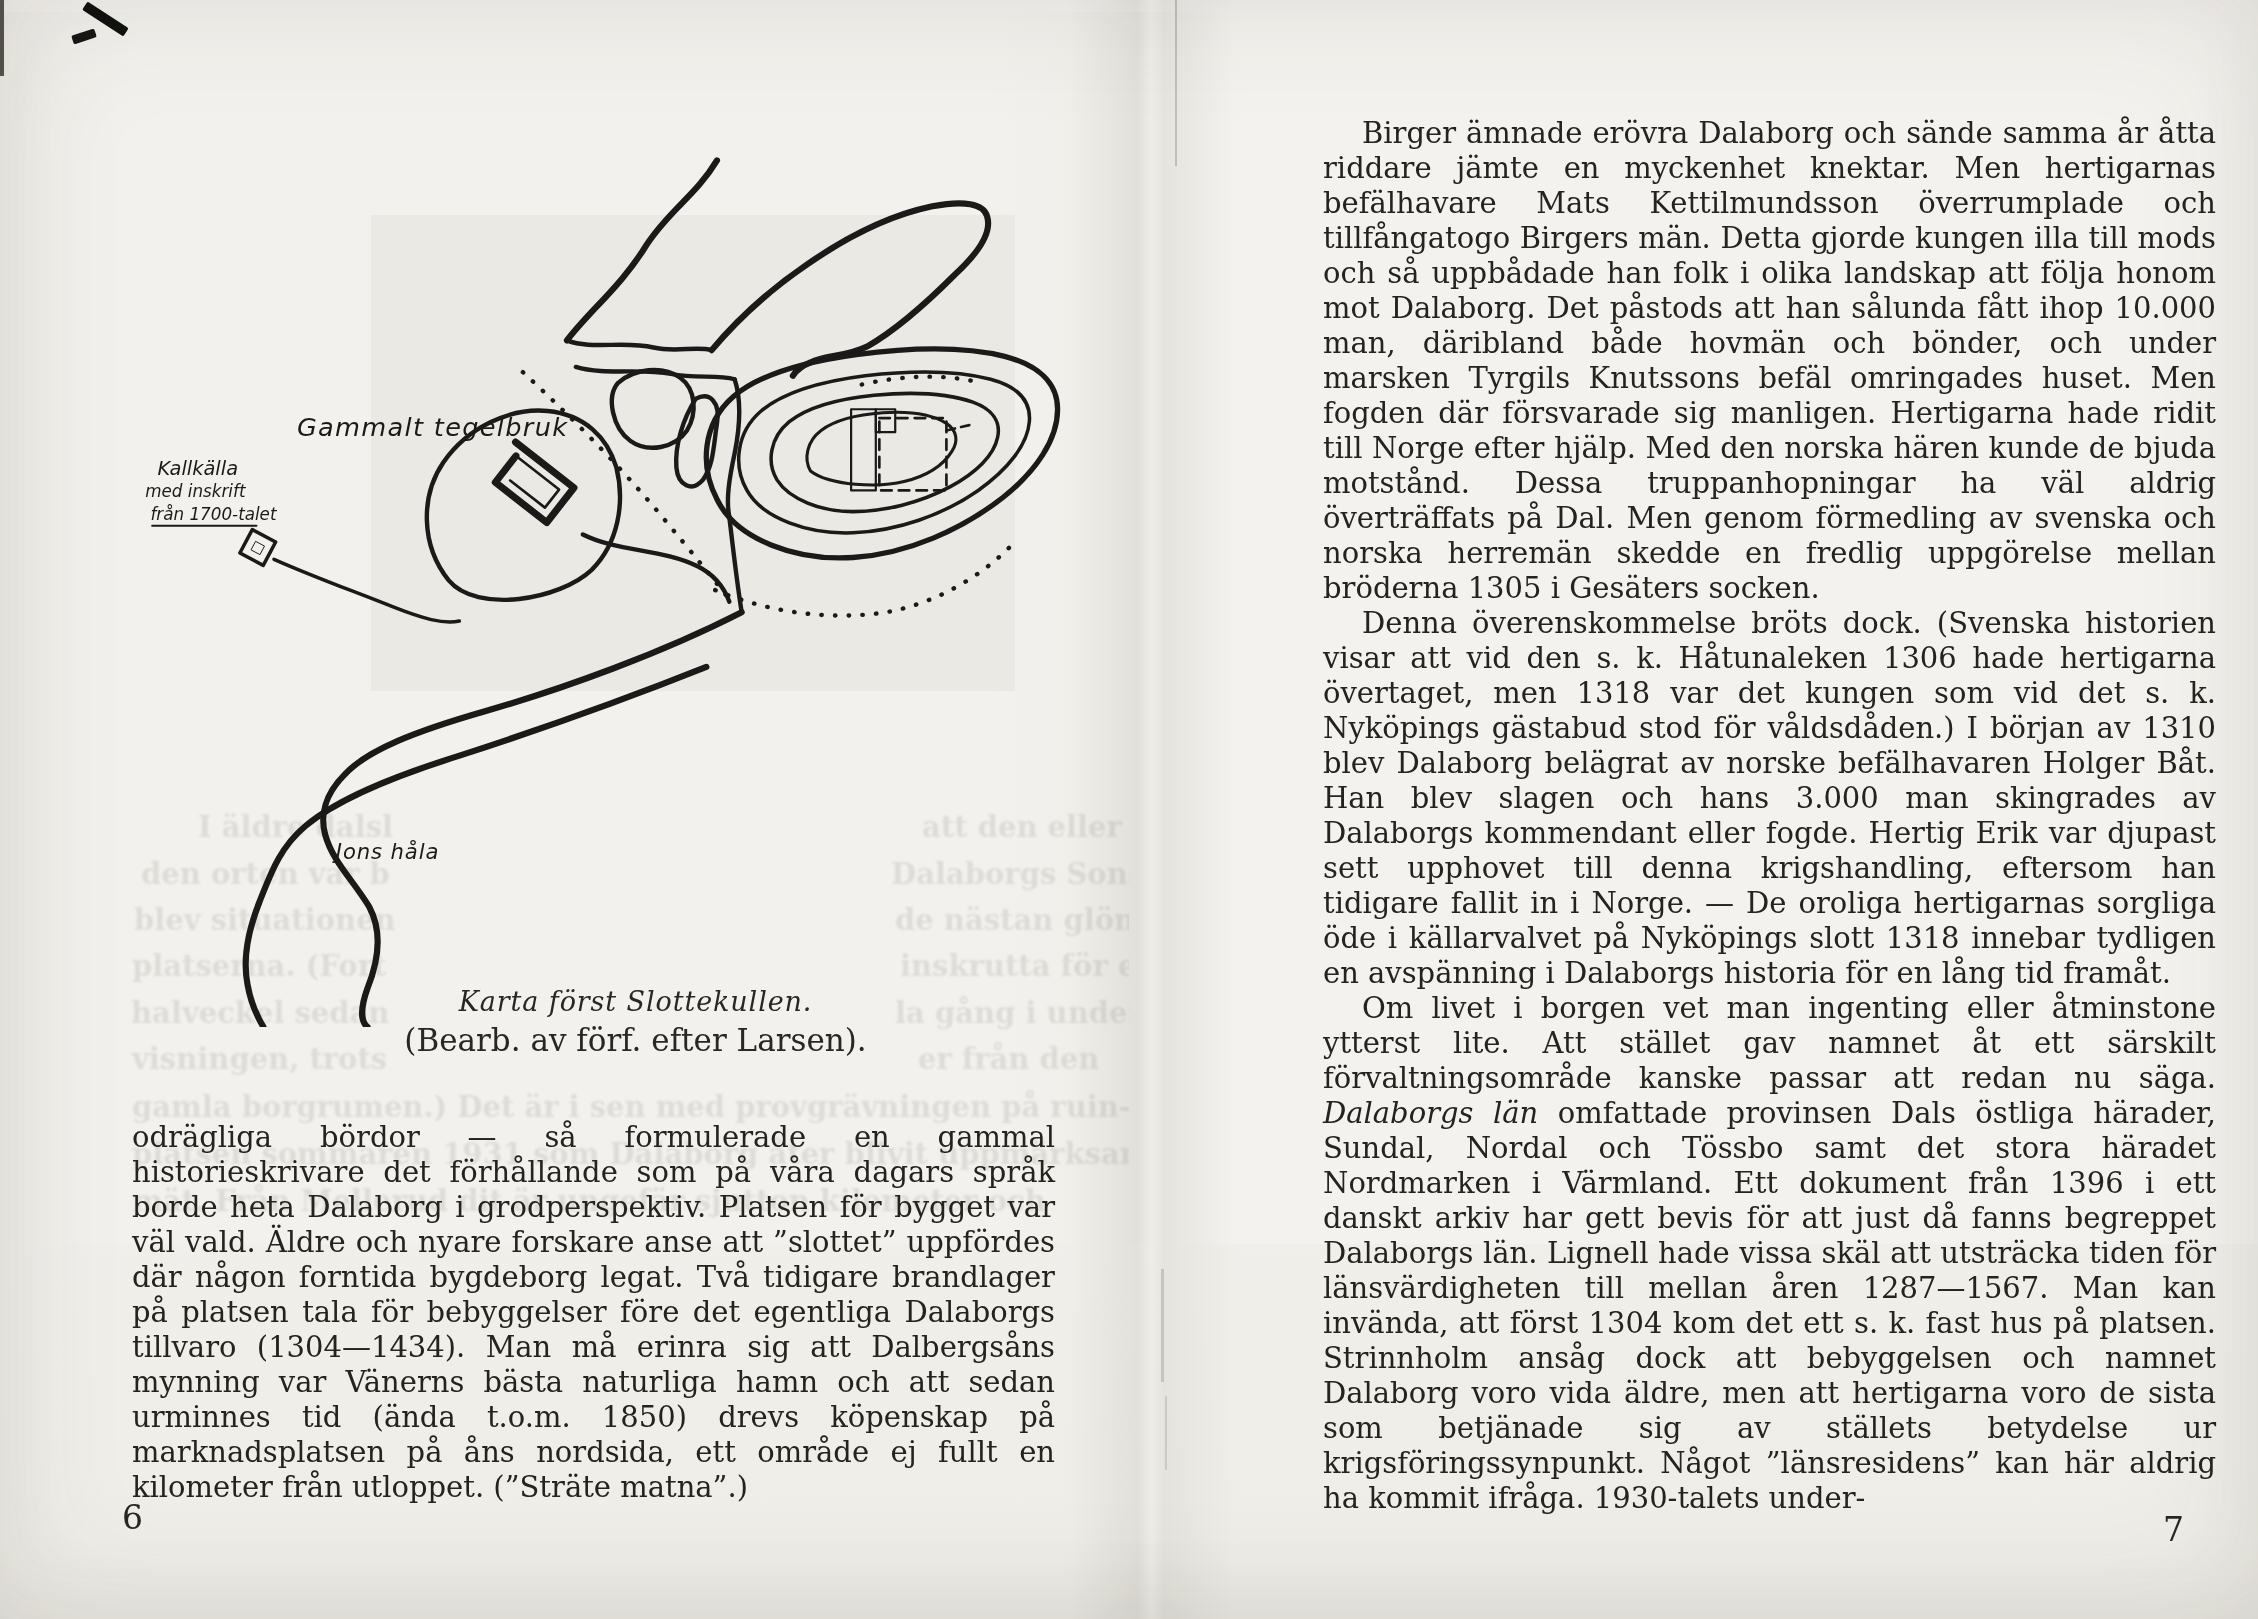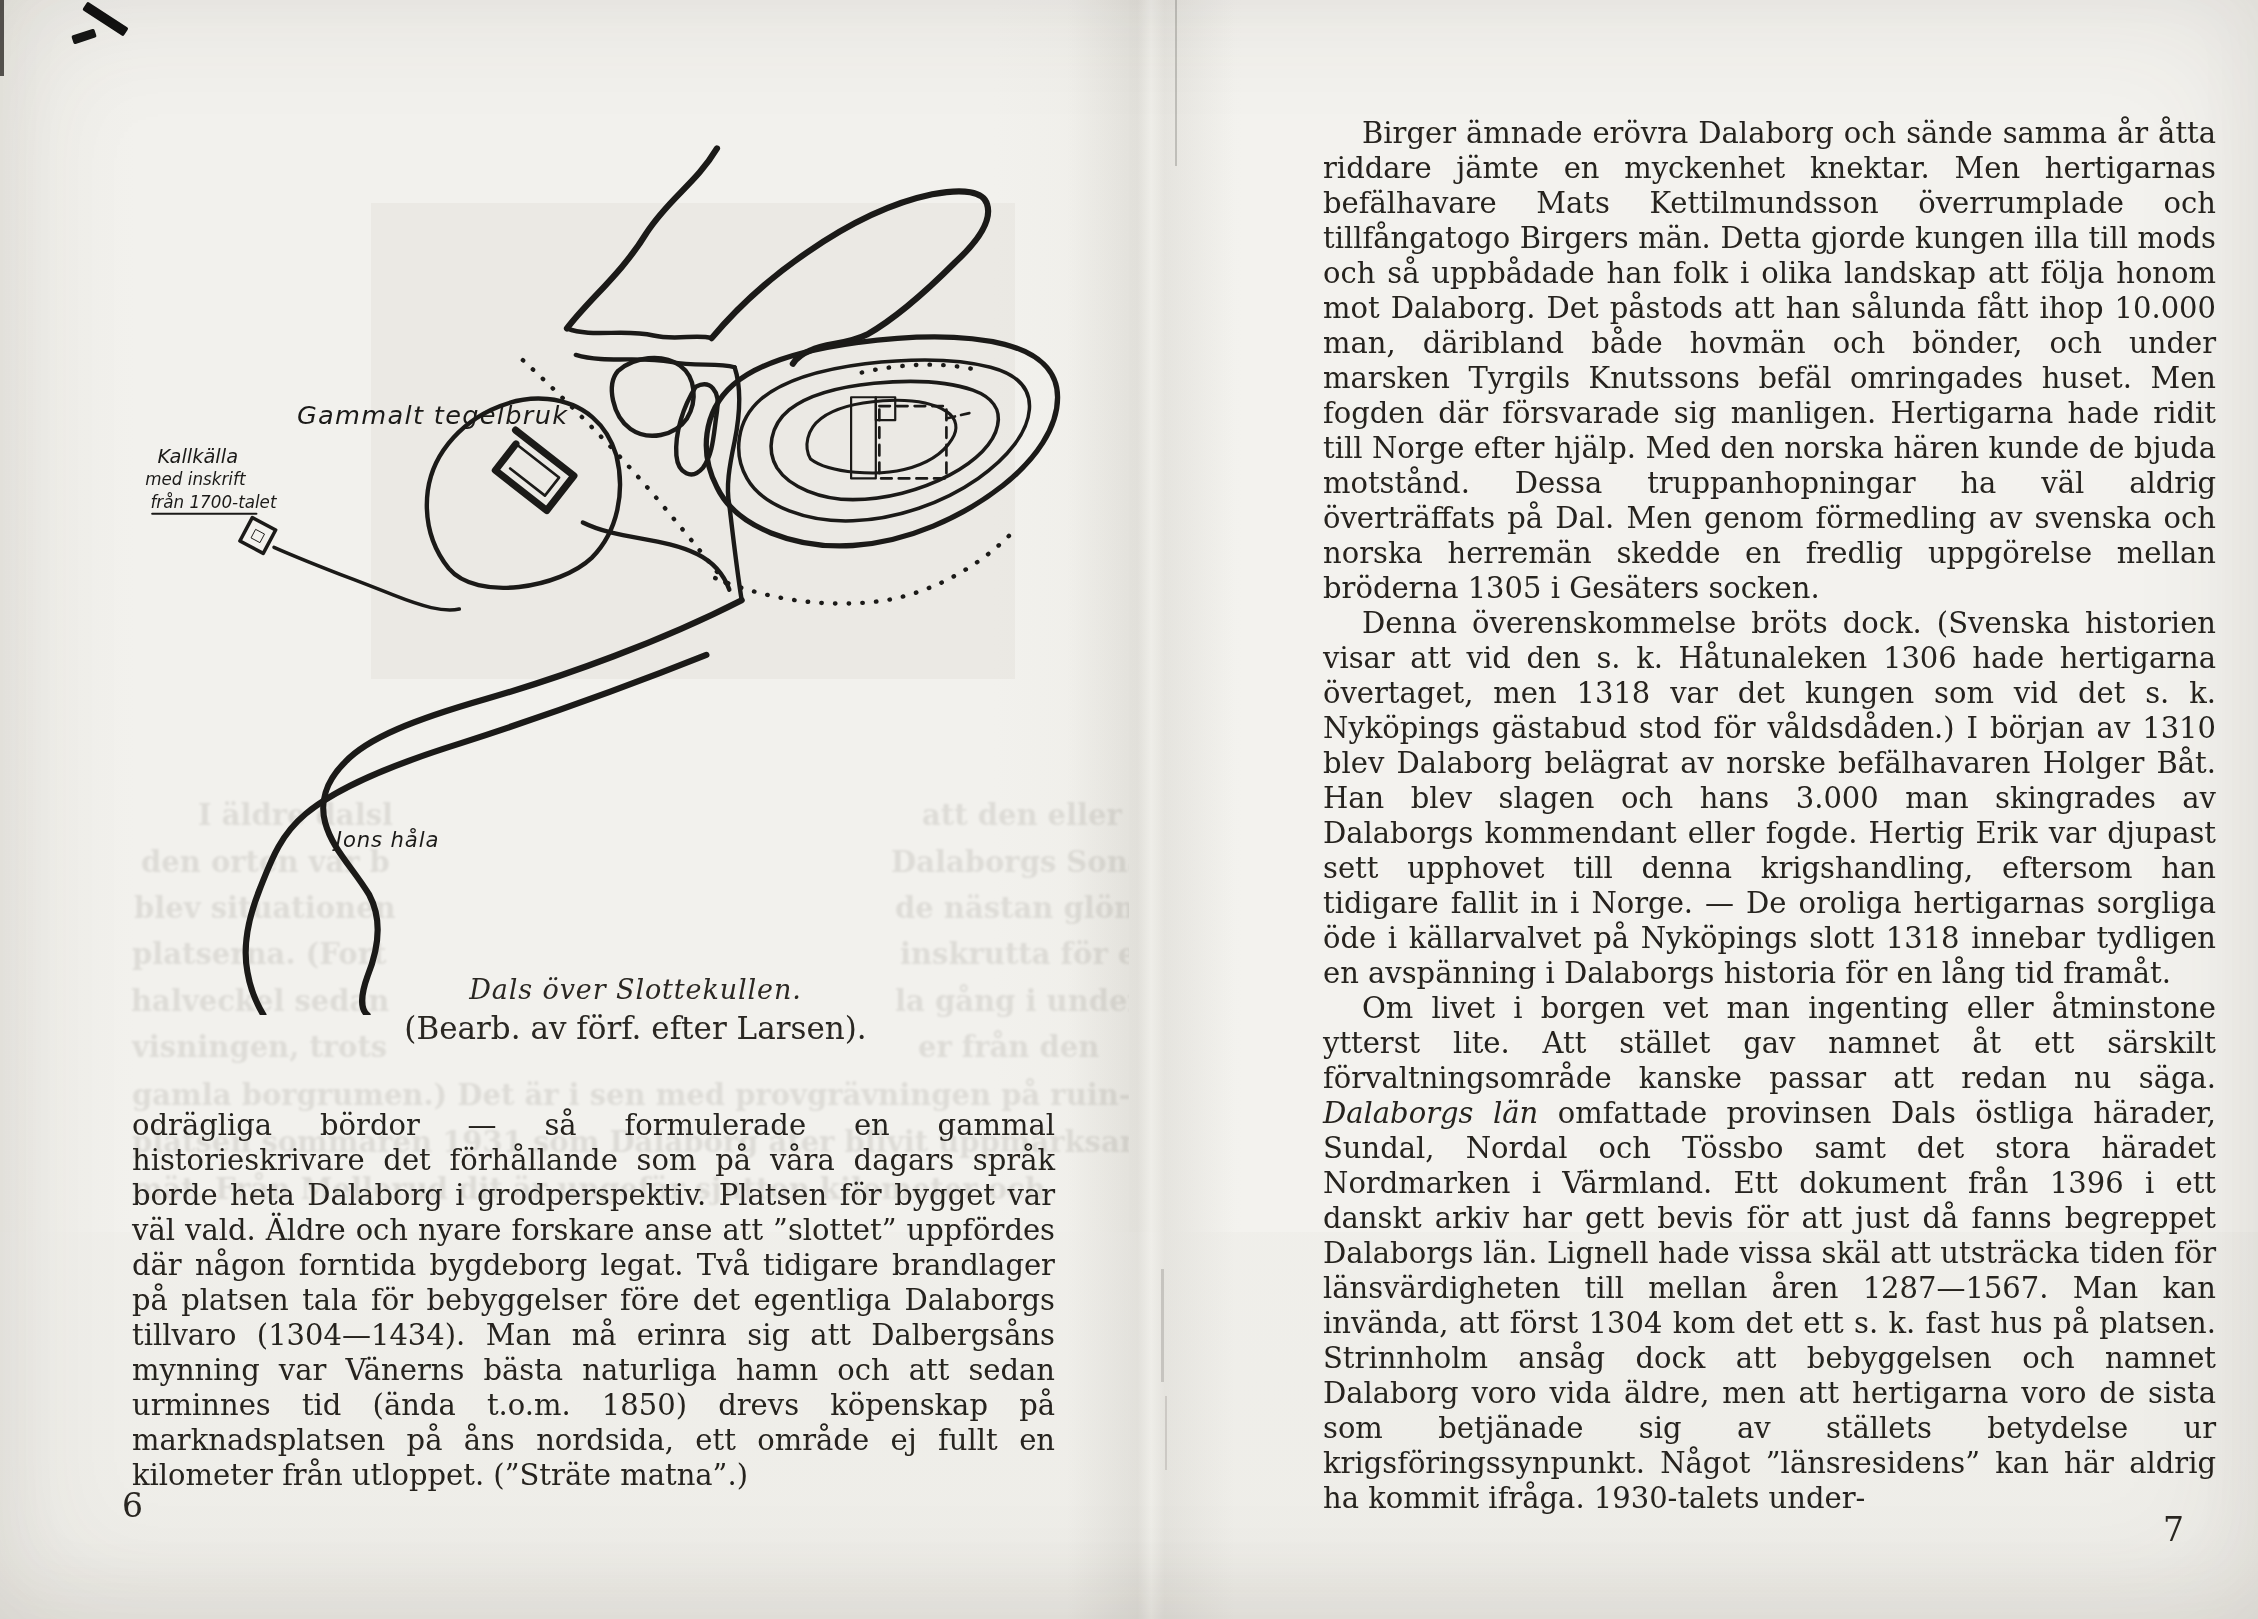--- a/index.html
+++ b/index.html
@@ -1,21 +1,21 @@
 <!DOCTYPE html>
 <html lang="sv" style="font-size:14px"><head>
 <meta charset="utf-8">
 <style>
   html,body{margin:0;padding:0;background:#e8e7e3;}
   .book{
     position:relative; width:2258px; height:1620px; overflow:hidden;
     background:linear-gradient(180deg,#f3f2ee 0%, #f1f0ec 55%, #eeede8 100%);
     font-family:"DejaVu Serif", serif; color:#26231e;
   }
-  .page{position:absolute; top:0; height:1232px;}
+  .page{position:absolute; top:12px; height:1232px;}
   .page-left{left:0; width:1129px; background:linear-gradient(90deg,#efeee9 0%, #f2f1ed 12%, #f2f1ed 88%, #efeee9 100%);}
   .page-right{left:1129px; width:1129px; background:linear-gradient(90deg,#eeede8 0%, #f3f2ee 10%, #f3f2ee 100%);}
   .vignette{position:absolute; inset:0; pointer-events:none;
     box-shadow:inset 0 0 132px rgba(70,62,48,0.10), inset 0 -26.5px 71px rgba(70,62,48,0.05);}
   .gutter{position:absolute; left:1067px; top:0; width:168px; height:1620px; pointer-events:none;
     background:linear-gradient(90deg, rgba(110,104,92,0) 0%, rgba(110,104,92,0.10) 42%, rgba(230,228,222,0.10) 50%, rgba(110,104,92,0.08) 58%, rgba(110,104,92,0) 100%);}
   .gutter-line-top{position:absolute; left:1175px; top:0; width:1.8px; height:166px; background:#b2b0ab; opacity:.75;}
   .crease-1{position:absolute; left:1161px; top:1269px; width:2.6px; height:113px; background:#c6c4bf;}
   .crease-2{position:absolute; left:1165px; top:1396px; width:1.8px; height:74px; background:#ccc9c4;}
   .corner-mark-1{position:absolute; left:81px; top:14px; width:49px; height:9.7px; background:#101010; transform:rotate(33deg); border-radius:1.8px;}
@@ -133,21 +133,21 @@
       <path d="M 32,462 L 150,462" stroke-width="2.5"></path>
 
       <text x="196" y="360" font-size="29" letter-spacing="1.5">Gammalt tegelbruk</text>
       <text x="38" y="404" font-size="22">Kallkälla</text>
       <text x="24" y="430" font-size="19">med inskrift</text>
       <text x="30" y="455" font-size="19">från 1700-talet</text>
       <text x="240" y="840" font-size="24" letter-spacing="1">Jons håla</text>
     </svg>
 
     <div class="caption">
-      <div class="cap1">Dals över Slottekullen.</div>
+      <div class="cap1">Karta först Slottekullen.</div>
       <div class="cap2">(Bearb. av förf. efter Larsen).</div>
     </div>
 
     <div class="textblock left-body">
       <p>odrägliga bördor — så formulerade en gammal historieskrivare det förhållande som på våra dagars språk borde heta Dalaborg i grodperspektiv. Platsen för bygget var väl vald. Äldre och nyare forskare anse att ”slottet” uppfördes där någon forntida bygdeborg legat. Två tidigare brandlager på platsen tala för bebyggelser före det egentliga Dalaborgs tillvaro (1304—1434). Man må erinra sig att Dalbergsåns mynning var Vänerns bästa naturliga hamn och att sedan urminnes tid (ända t.o.m. 1850) drevs köpenskap på marknadsplatsen på åns nordsida, ett område ej fullt en kilometer från utloppet. (”Sträte matna”.)</p>
     </div>
 
     <div class="pagenum pn-left">6</div>
   </div>
 

